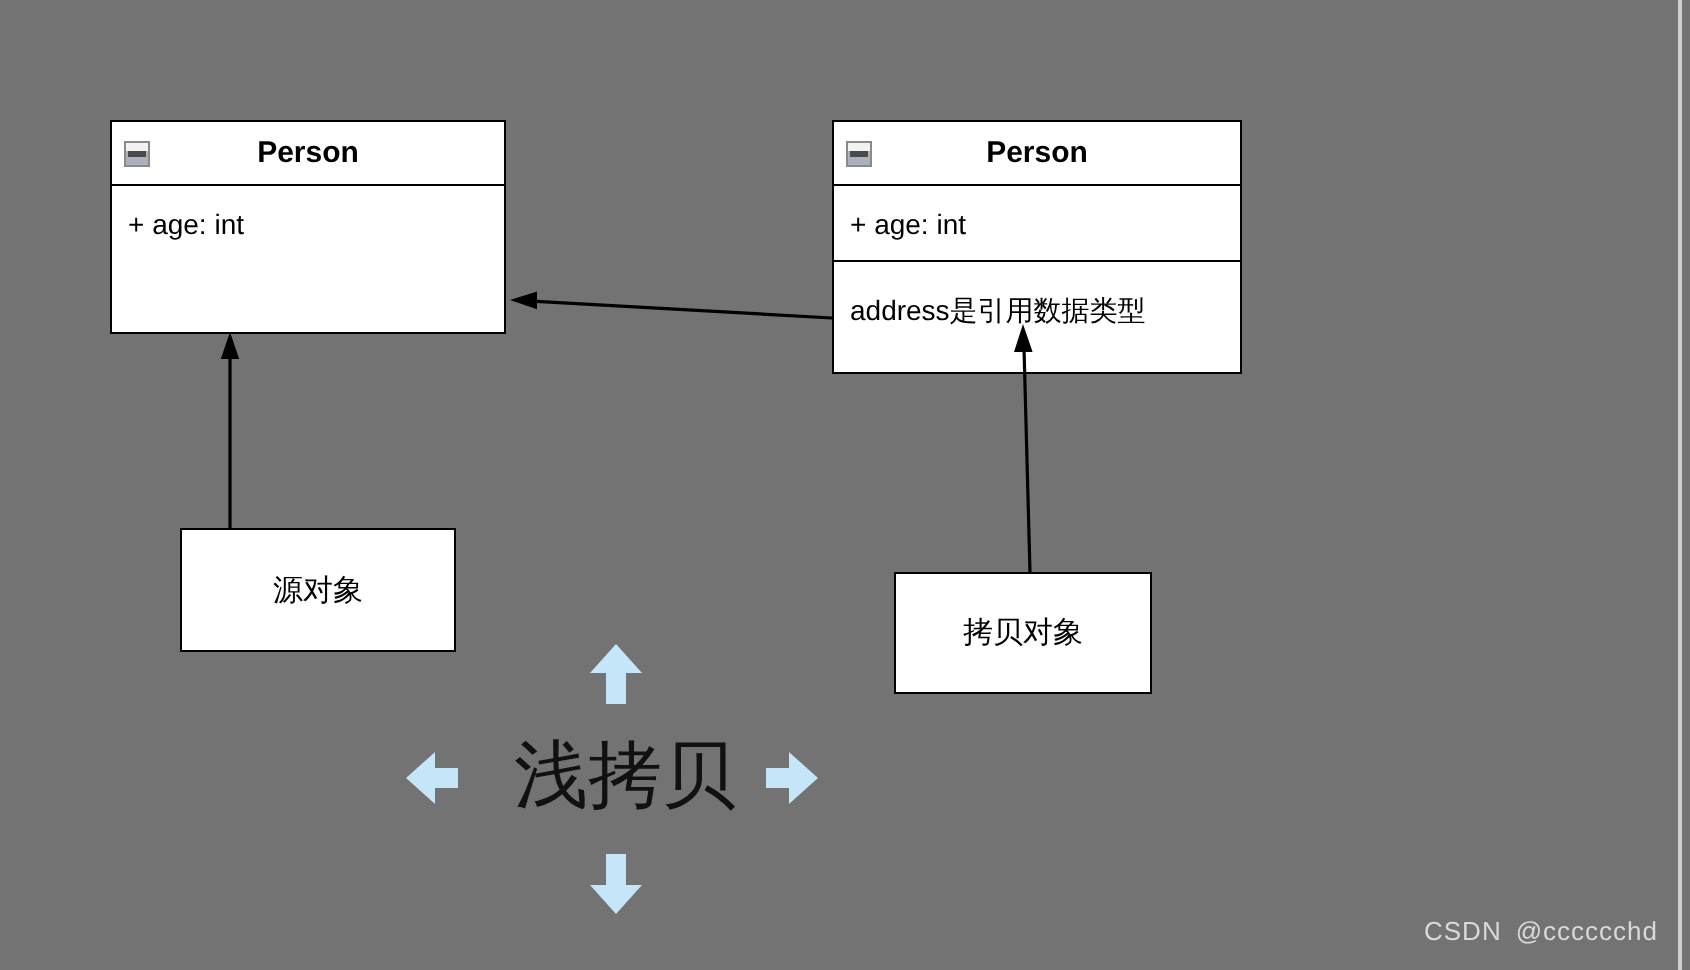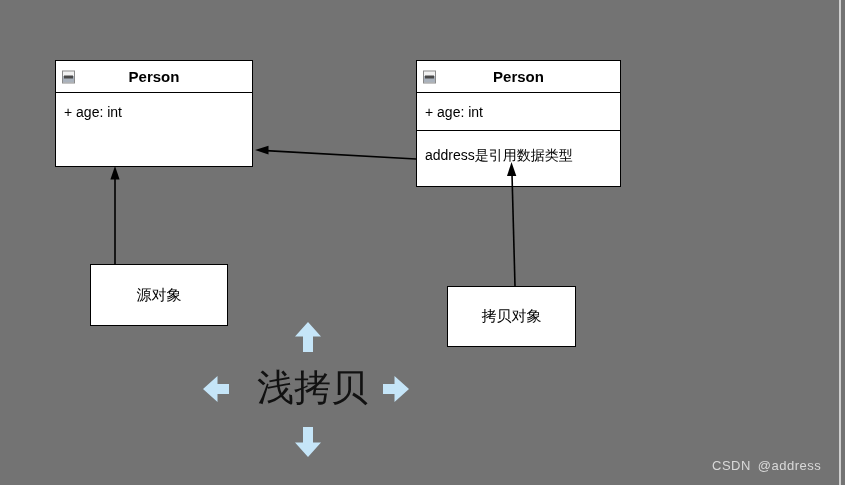--- a/index.html
+++ b/index.html
@@ -98,17 +98,17 @@
       <polygon points="308,322 321,336.5 313,336.5 313,352 303,352 303,336.5 295,336.5"></polygon>
       <polygon points="308,457 295,442.5 303,442.5 303,427 313,427 313,442.5 321,442.5"></polygon>
       <polygon points="203,389 217.5,376 217.5,384 229,384 229,394 217.5,394 217.5,402"></polygon>
       <polygon points="409,389 394.5,376 394.5,384 383,384 383,394 394.5,394 394.5,402"></polygon>
     </g>
   </svg>
 
   <div class="caption">浅拷贝</div>
 
   <div class="watermark">
-    <span>CSDN</span><span class="handle">@address</span>
+    <span>CSDN</span><span class="handle">@cccccchd</span>
   </div>
 
   <div class="page-edge"></div>
 </div>
 
 </body></html>

